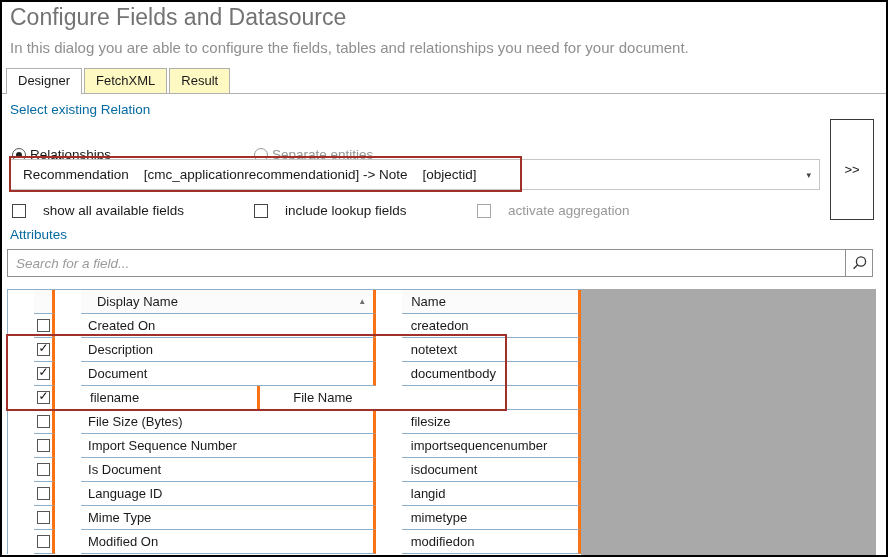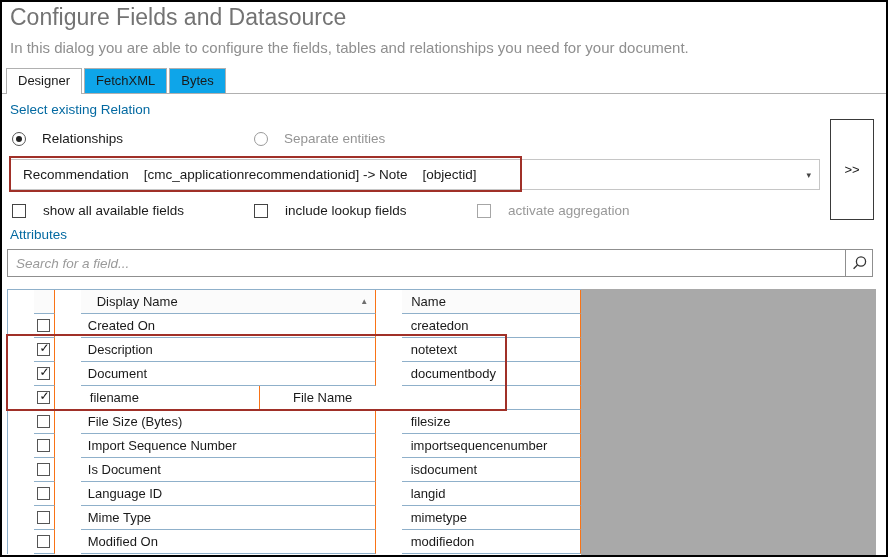--- a/index.html
+++ b/index.html
@@ -8,28 +8,28 @@
   .window {
     position:relative; width:888px; height:557px; background:#fff;
     border:2px solid #000; overflow:hidden;
   }
 
   .title { position:absolute; left:8px; top:2px; font-size:23px; color:#737373; }
   .subtitle { position:absolute; left:8px; top:37px; font-size:15px; color:#8f8f8f; }
 
   .tabstrip-line { position:absolute; left:0; top:91px; width:884px; border-top:1px solid #b0b0b0; z-index:1; }
   .tabs { position:absolute; left:4px; top:66px; display:flex; z-index:2; }
-  .tab { height:25px; line-height:24px; padding:0 11px; background:#0ea5e9;
+  .tab { height:25px; line-height:24px; padding:0 11px; background:#fef9c3;
          border:1px solid #b0b0b0; border-bottom:none; margin-right:2px;
          font-size:13px; color:#1a1a1a; cursor:default; }
   .tab.active { background:#fff; height:26px; z-index:3; }
 
   .sec-label { position:absolute; left:8px; font-size:13.5px; color:#0369a1; }
 
-  .radio-item { position:absolute; display:flex; align-items:flex-end; gap:16px; }
+  .radio-item { position:absolute; display:flex; align-items:flex-end; gap:4px;margin-top:16px; }
   .radio { width:14px; height:14px; border:1px solid #555; border-radius:50%;
            background:#fff; position:relative; flex:0 0 auto; }
   .radio.checked::after { content:""; position:absolute; left:3px; top:3px;
            width:6px; height:6px; border-radius:50%; background:#222; }
   .radio-item.gray .radio { border-color:#9a9a9a; }
   .radio-label { font-size:13.5px; color:#1a1a1a; }
   .radio-item.gray .radio-label { color:#949494; }
 
   .combobox { position:absolute; left:8px; top:157px; width:810px; height:31px;
               border:1px solid #c6c6c6; background:#fff; display:flex; align-items:center; }
@@ -51,21 +51,21 @@
                display:flex; border:1px solid #8f8f8f; background:#fff; }
   .search-input { flex:1; border:none; outline:none; padding:0 8px; font-size:13.5px;
                   font-family:"Liberation Sans", sans-serif; color:#333; }
   .search-input::placeholder { color:#9a9a9a; font-style:italic; }
   .search-btn { width:27px; border-left:1px solid #8f8f8f; background:#fff;
                 display:flex; align-items:center; justify-content:center; cursor:pointer; }
 
   .grid { position:absolute; left:5px; top:287px; width:574px; background:#fff;
           border-top:1px solid #8fb0ca; border-left:1px solid #8fb0ca; }
   .tr { display:flex; height:24px; }
-  .td { border-right:1px solid #f97316; border-bottom:1px solid #8fb0ca;
+  .td { border-right:3px solid #f97316; border-bottom:1px solid #8fb0ca;
         display:flex; align-items:center; font-size:13px; color:#1a1a1a; background:#fff;margin-left:26px; }
   .td.cb { width:24px; justify-content:center; }
   .td.dn { width:342px; padding-left:7px; }
   .td.nm { width:207px; padding-left:9px; }
   .tr.header .td { background:#fbfbfb; }
   .tr.header .td.dn { padding-left:16px; }
   .row-checkbox { width:13px; height:13px; border:1px solid #555; background:#fff; position:relative; }
   .row-checkbox.checked::after { content:"\2713"; position:absolute; left:1px; top:-3px;
         font-size:12px; color:#111; }
   .sort-arrow { margin-left:auto; margin-right:7px; font-size:8px; color:#6e6e6e; }
@@ -88,21 +88,21 @@
 
   <div class="tabstrip-line"></div>
   <div class="tabs">
     <div class="tab active">
       <span>Designer</span>
     </div>
     <div class="tab">
       <span>FetchXML</span>
     </div>
     <div class="tab">
-      <span>Bytes</span>
+      <span>Result</span>
     </div>
   </div>
 
   <div class="sec-label" style="top:100px">Select existing Relation</div>
 
   <div class="radio-item" style="left:10px; top:129px">
     <span class="radio checked"></span>
     <span class="radio-label">Relationships</span>
   </div>
   <div class="radio-item gray" style="left:252px; top:129px">

